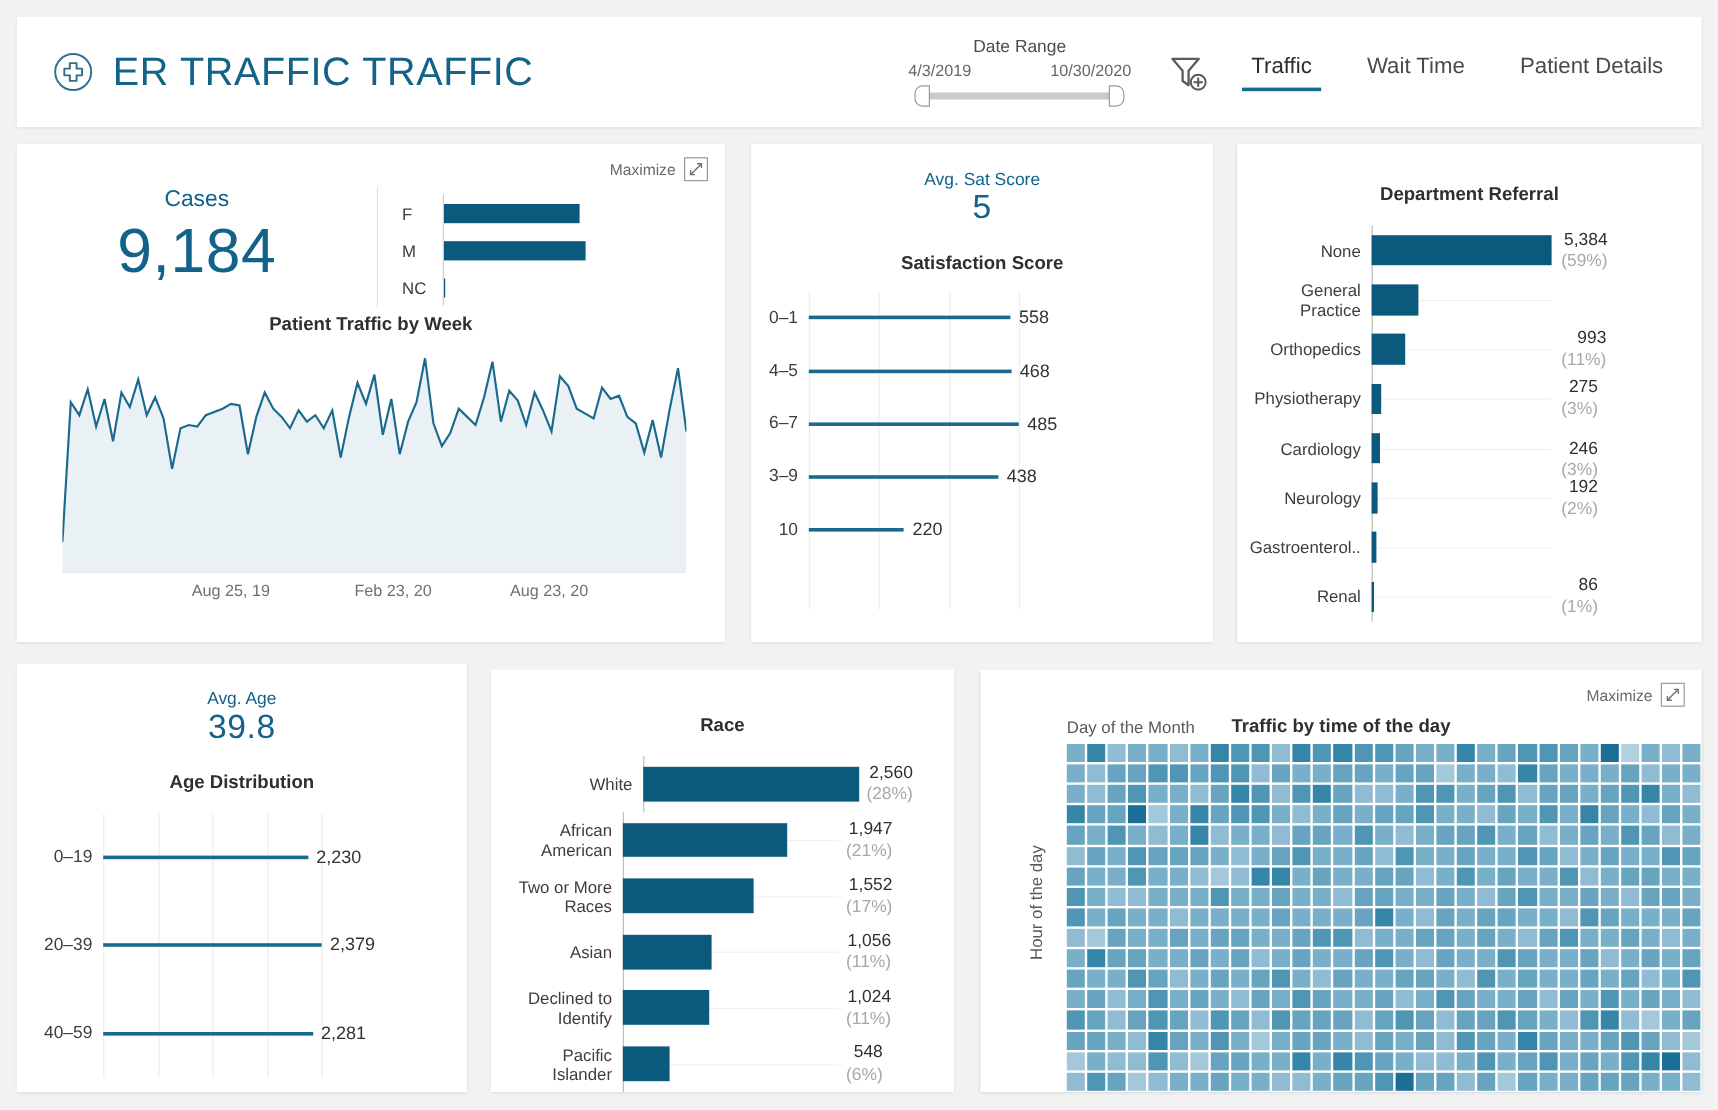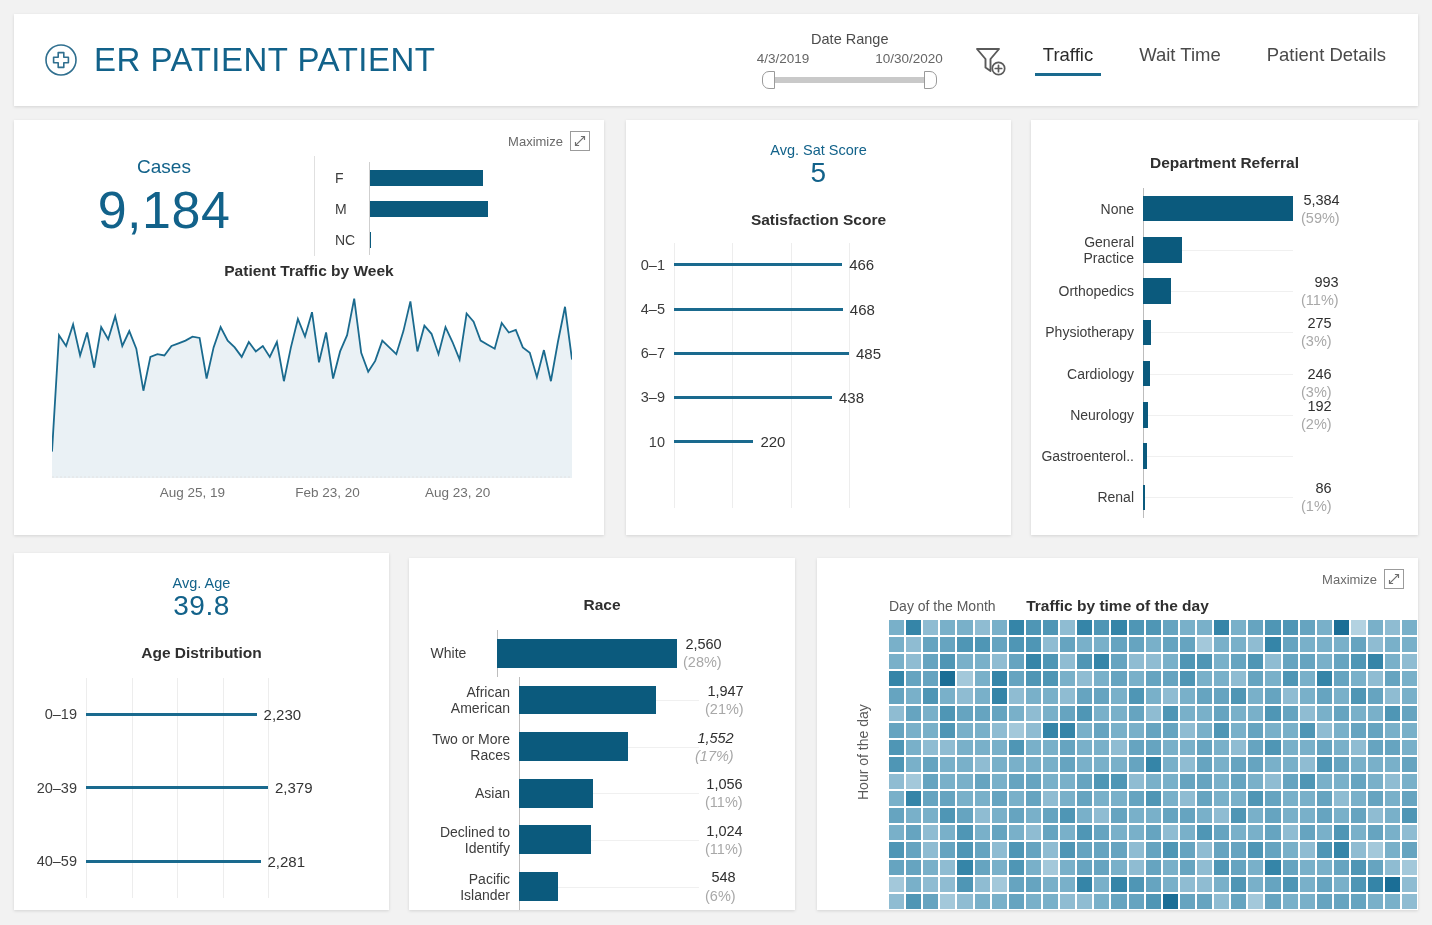--- a/index.html
+++ b/index.html
@@ -133,21 +133,21 @@
 
   <div class="card" id="header">
     <div class="hdr-inner">
       <div class="brand">
         <span class="cross-icon">
           <svg viewBox="0 0 34 34" width="34" height="34">
             <circle cx="17" cy="17" r="15" fill="none" stroke="#2f6f8f" stroke-width="1.6"></circle>
             <path d="M14.2 9.6 h5.6 v4.6 h4.6 v5.6 h-4.6 v4.6 h-5.6 v-4.6 h-4.6 v-5.6 h4.6 z" fill="none" stroke="#2f6f8f" stroke-width="1.6" stroke-linejoin="round"></path>
           </svg>
         </span>
-        <span class="brand-title">ER PATIENT PATIENT</span>
+        <span class="brand-title">ER TRAFFIC TRAFFIC</span>
       </div>
 
       <div class="hdr-spacer"></div>
 
       <div class="daterange">
         <div class="dr-title">Date Range</div>
         <div class="dr-values">
           <span>4/3/2019</span>
           <span>10/30/2020</span>
         </div>
@@ -238,21 +238,21 @@
         <div class="lolli-grid">
           <div class="lolli-gl" style="left: 48px;"></div>
           <div class="lolli-gl" style="left: 106.333px;"></div>
           <div class="lolli-gl" style="left: 164.667px;"></div>
           <div class="lolli-gl" style="left: 223px;"></div>
         </div>
         <div class="lolli-row" style="height: 16.6667%;">
           <span class="lolli-lab" style="width: 48px;">0–1</span>
           <span class="lolli-track">
             <span class="lolli-line" style="width: 168.144px; background: rgb(26, 106, 142);"></span>
-            <span class="lolli-val">466</span>
+            <span class="lolli-val">558</span>
           </span>
         </div>
         <div class="lolli-row" style="height: 16.6667%;">
           <span class="lolli-lab" style="width: 48px;">4–5</span>
           <span class="lolli-track">
             <span class="lolli-line" style="width: 168.866px; background: rgb(26, 106, 142);"></span>
             <span class="lolli-val">468</span>
           </span>
         </div>
         <div class="lolli-row" style="height: 16.6667%;">
@@ -408,21 +408,21 @@
             <span class="lolli-val">2,281</span>
           </span>
         </div>
       </div>
   </div>
 
   <div class="card" id="race-card">
     <div class="chart-title" style="margin-top:38px;">Race</div>
     <div class="hbars" id="race-bars" style="margin-top:16px; height:280px;">
         <div class="hbar-row" style="height: 16.6667%;">
-          <span class="hbar-lab" style="width: 88px; text-align: center;">White</span>
+          <span class="hbar-lab" style="width: 127px;">White</span>
           <span class="hbar-zone">
             <span class="hbar-gl" style="width: 180px;"></span>
             <span class="hbar-baseline"></span>
             <span class="hbar-fill" style="width: 180px; background: rgb(11, 90, 125);"></span>
             <span class="hbar-vals" style="left: 186px;">
               <div class="hbar-num">2,560</div>
               <div class="hbar-pct">(28%)</div>
             </span>
           </span>
         </div>
@@ -437,21 +437,21 @@
               <div class="hbar-pct">(21%)</div>
             </span>
           </span>
         </div>
         <div class="hbar-row" style="height: 16.6667%;">
           <span class="hbar-lab" style="width: 110px;">Two or More Races</span>
           <span class="hbar-zone">
             <span class="hbar-gl" style="width: 180px;"></span>
             <span class="hbar-baseline"></span>
             <span class="hbar-fill" style="width: 109.125px; background: rgb(11, 90, 125);"></span>
-            <span class="hbar-vals" style="left: 176px; font-style: italic;">
+            <span class="hbar-vals" style="left: 186px;">
               <div class="hbar-num">1,552</div>
               <div class="hbar-pct">(17%)</div>
             </span>
           </span>
         </div>
         <div class="hbar-row" style="height: 16.6667%;">
           <span class="hbar-lab" style="width: 110px;">Asian</span>
           <span class="hbar-zone">
             <span class="hbar-gl" style="width: 180px;"></span>
             <span class="hbar-baseline"></span>

